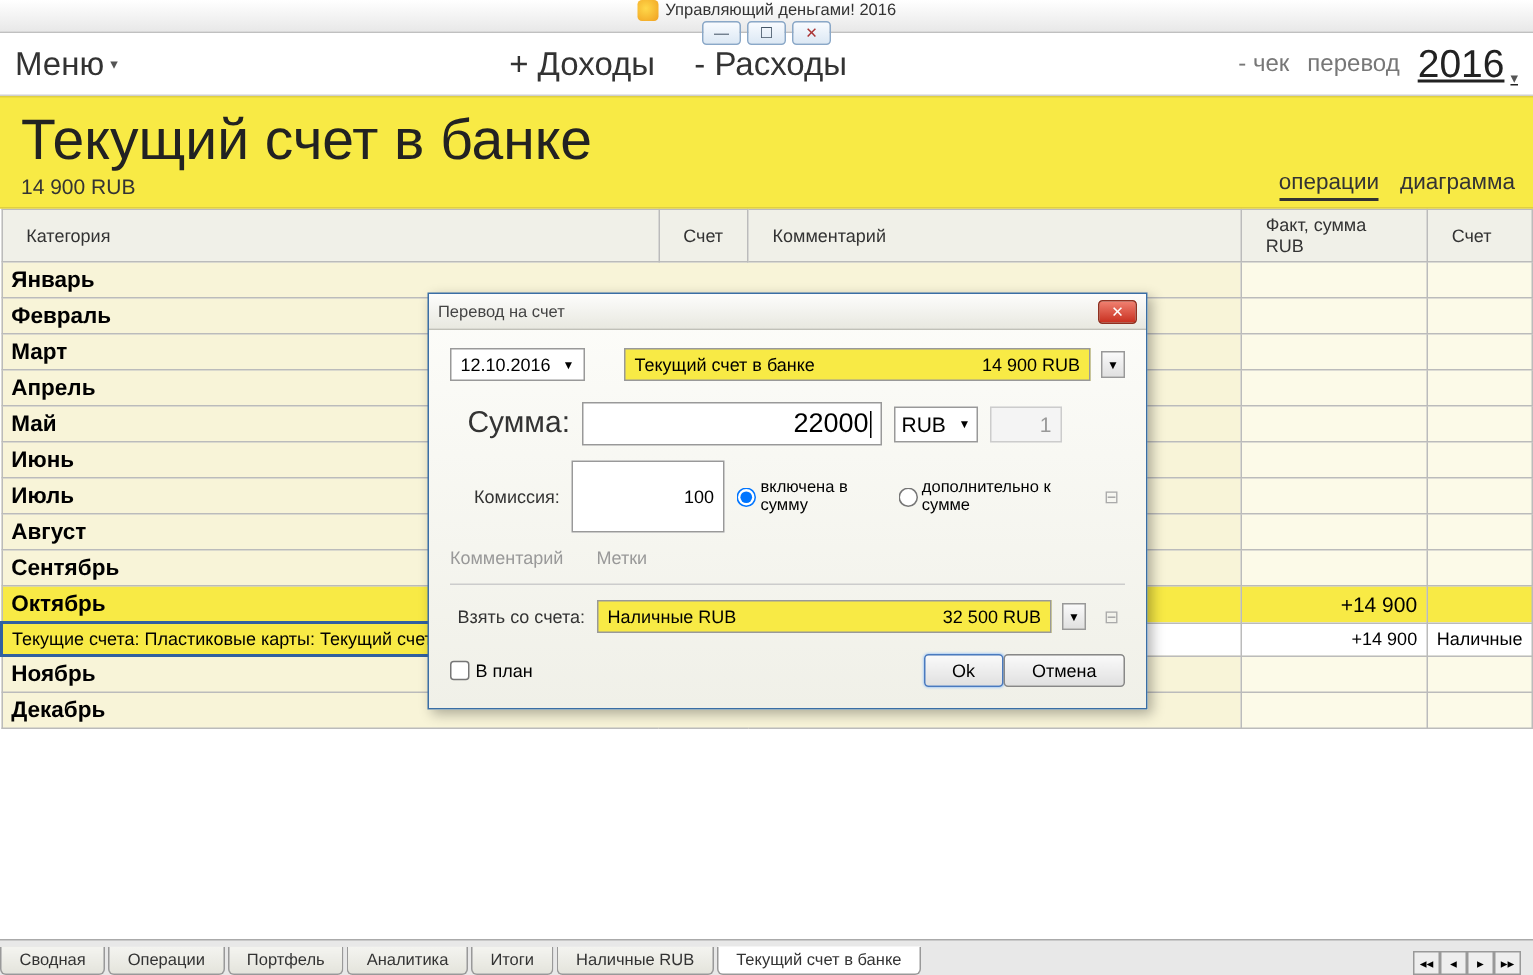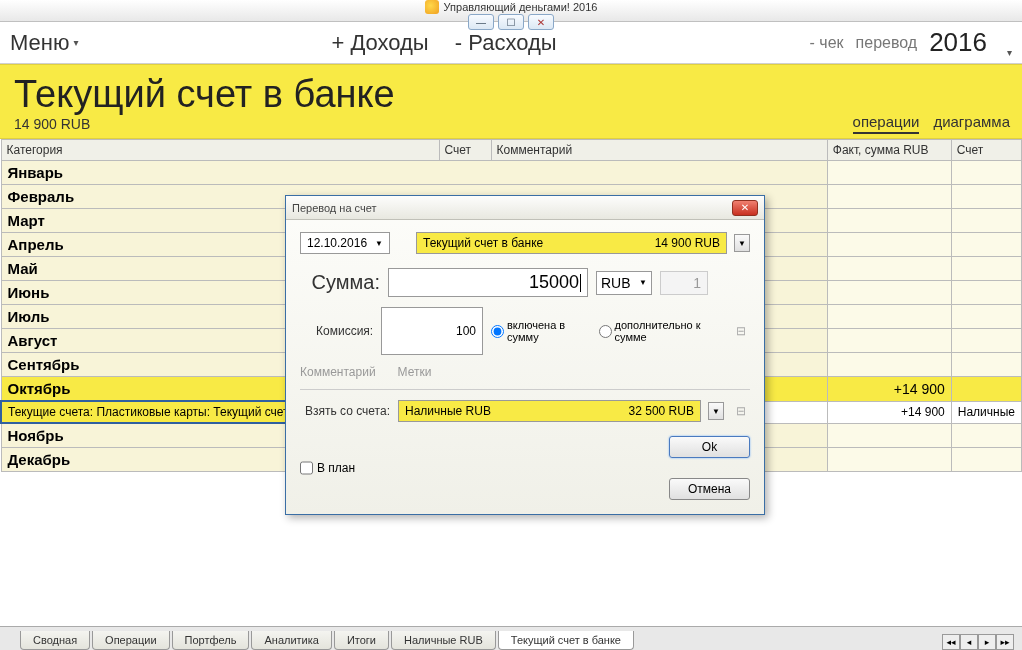--- a/index.html
+++ b/index.html
@@ -14,43 +14,43 @@
 .win-btn { width: 26px; height: 16px; border: 1px solid #8aa8c8; border-radius: 3px; background: linear-gradient(#f8fbff,#dce8f4); display: flex; align-items: center; justify-content: center; font-size: 10px; color: #456; cursor: pointer; }
 .win-btn.close { color: #a33; }
 
 
 .cmdbar { height: 42px; display: flex; align-items: center; padding: 0 10px; border-bottom: 1px solid #d0d0d0; background: #fff; }
 .menu-btn { font-size: 22px; color: #333; display: flex; align-items: center; gap: 4px; cursor: pointer; }
 .dropdown-arrow { font-size: 10px; color: #555; }
 .cmdbar-center { flex: 1; text-align: center; font-size: 22px; color: #333; }
 .cmdbar-center span { margin: 0 10px; cursor: pointer; }
 .cmdbar-right { display: flex; align-items: center; gap: 12px; font-size: 16px; color: #777; }
-.year { font-size: 26px; color: #222; display: flex; align-items: flex-end; gap: 20px; }
+.year { font-size: 26px; color: #222; display: flex; align-items: flex-end; gap: 4px; text-decoration: underline; }
 
 
 .acct-header { background: #f8ea45; padding: 8px 14px 6px; border-top: 1px solid #e0d040; border-bottom: 1px solid #e0d040; position: relative; }
 .acct-title { font-size: 38px; font-weight: normal; color: #222; }
 .acct-balance { font-size: 14px; color: #333; margin-top: 0px; }
 .acct-tabs { position: absolute; right: 12px; bottom: 4px; display: flex; gap: 14px; font-size: 15px; }
 .acct-tab { color: #333; cursor: pointer; padding-bottom: 2px; }
 .acct-tab.active { border-bottom: 2px solid #333; }
 
 
 .tbl { width: 100%; border-collapse: collapse; }
-.tbl th { background: #f0f0e8; border: 1px solid #bbb; font-weight: normal; font-size: 12px; text-align: left; padding: 3px 5px; color: #333; }
+.tbl th { background: #f0f0e8; border: 1px solid #bbb; font-weight: normal; font-size: 12px; text-align: left; padding: 3px 16px; color: #333; }
 .tbl td { border: 1px solid #bbb; padding: 3px 6px; height: 22px; font-size: 14px; }
 .month-row td:first-child { background: #f8f4d8; font-weight: bold; font-size: 15px; }
 .month-row td { background: #fcfae8; }
 .month-row.oct td { background: #f8ea45; }
 .data-row td { background: #fff; font-size: 12px; }
 .data-row td.cat { background: #f8ea45; border: 2px solid #3060a0; font-size: 12px; }
 .right { text-align: right; }
 
 
-.bottom-tabs { position: absolute; bottom: 0; left: 0; right: 0; height: 24px; background: #e8e8e8; border-top: 1px solid #aaa; display: flex; align-items: flex-end; padding-left: 20px; }
+.bottom-tabs { position: absolute; bottom: 0; left: 0; right: 0; height: 24px; background: #e8e8e8; border-top: 1px solid #aaa; display: flex; align-items: flex-end; }
 .btab { border: 1px solid #999; border-top: none; background: linear-gradient(#f4f4f0, #e4e4dc); padding: 3px 12px; font-size: 11px; margin-right: 2px; border-radius: 0 0 4px 4px; cursor: pointer; color: #333; }
 .btab.active { background: #fff; font-weight: normal; }
 .scroll-ctrl { margin-left: auto; margin-right: 8px; display: flex; gap: 0; }
 .scroll-btn { width: 18px; height: 16px; border: 1px solid #999; background: #eee; font-size: 9px; display: flex; align-items: center; justify-content: center; cursor: pointer; }
 
 
 .dialog { position: absolute; top: 195px; left: 285px; width: 480px; background: linear-gradient(#fdfdfa,#f0f0e8); border: 1px solid #3a6ea5; box-shadow: 3px 3px 8px rgba(0,0,0,.3); }
 .dlg-title { height: 24px; background: linear-gradient(#fdfdfc,#e8e8e0); border-bottom: 1px solid #c0c0b8; display: flex; align-items: center; padding: 0 6px; justify-content: space-between; font-size: 11px; color: #444; }
 .dlg-close { width: 26px; height: 16px; background: linear-gradient(#f08070,#c83020); border: 1px solid #903020; border-radius: 3px; color: #fff; font-size: 10px; display: flex; align-items: center; justify-content: center; cursor: pointer; }
 .dlg-body { padding: 12px 14px; }
@@ -63,21 +63,21 @@
 .lbl-big { font-size: 20px; width: 80px; }
 .num-field { width: 200px; text-align: right; font-size: 18px; justify-content: flex-end; }
 .cur-combo { width: 56px; border: 1px solid #999; padding: 3px 4px; font-size: 14px; display: flex; justify-content: space-between; align-items: center; background: #fff; text-align: center; }
 .rate-field { width: 48px; border: 1px solid #ccc; background: #f4f4f4; color: #999; padding: 3px 6px; text-align: right; font-size: 14px; }
 .comm-field { width: 110px; border: 1px solid #999; padding: 16px 6px; text-align: right; font-size: 12px; background: #fff; }
 .radio { display: flex; align-items: center; gap: 3px; font-size: 11px; }
 .radio input { margin: 0; }
 .link-dis { color: #999; font-size: 12px; margin-right: 14px; }
 .sep { border-top: 1px solid #ccc; margin: 6px 0 10px; }
 .chk { display: flex; gap: 4px; font-size: 12px; }
-.dlg-buttons { display: flex; gap: 20px; margin-left: auto; flex-direction: column; }
+.dlg-buttons { display: flex; gap: 0; margin-left: auto; }
 .btn { border: 1px solid #888; background: linear-gradient(#fafafa,#e0e0e0); padding: 3px 18px; border-radius: 3px; font-size: 12px; cursor: pointer; }
 .btn.primary { border: 1px solid #4a7abf; box-shadow: 0 0 2px #6af; }
 .expand-icon { color: #aaa; font-size: 12px; padding: 0 4px; }
 
 .col-cat { width: 438px; }
 .col-date { width: 52px; }
 .col-comm { width: auto; }
 .col-fact { width: 124px; }
 .col-acct { width: 62px; }
 </style>
@@ -238,21 +238,21 @@
       <div class="combo">
         <span>Текущий счет в банке</span>
         <span>14 900 RUB</span>
       </div>
       <div class="combo-arrow">▼</div>
     </div>
 
     <div class="dlg-row" style="margin-top:14px;">
       <div class="lbl lbl-big">Сумма:</div>
       <div class="num-field">
-          <span>15000</span>
+          <span>22000</span>
           <span style="border-left:1px solid #000;height:18px;margin-left:1px;"></span>
         </div>
       <div class="cur-combo">
         <span>RUB</span>
         <span style="font-size:8px;">▼</span>
       </div>
       <div class="rate-field">1</div>
     </div>
 
     <div class="dlg-row">

